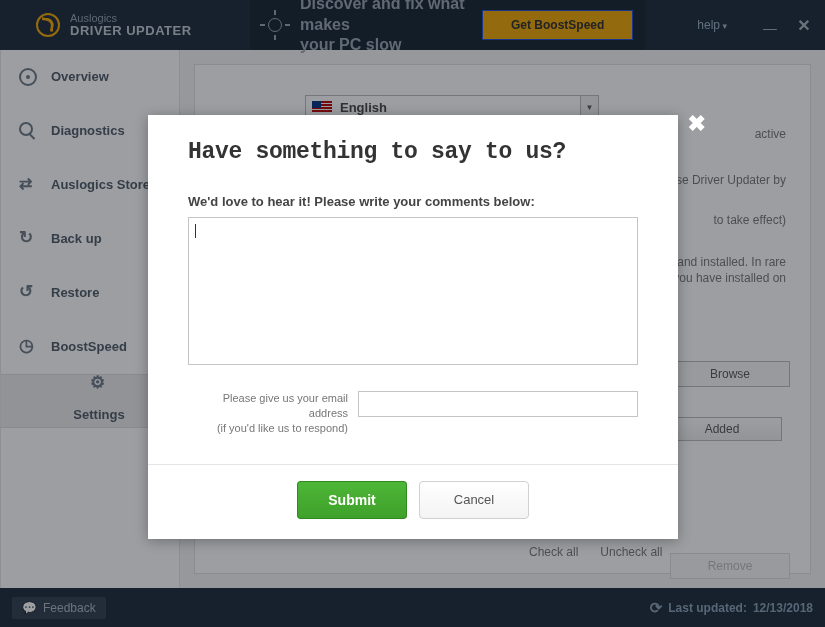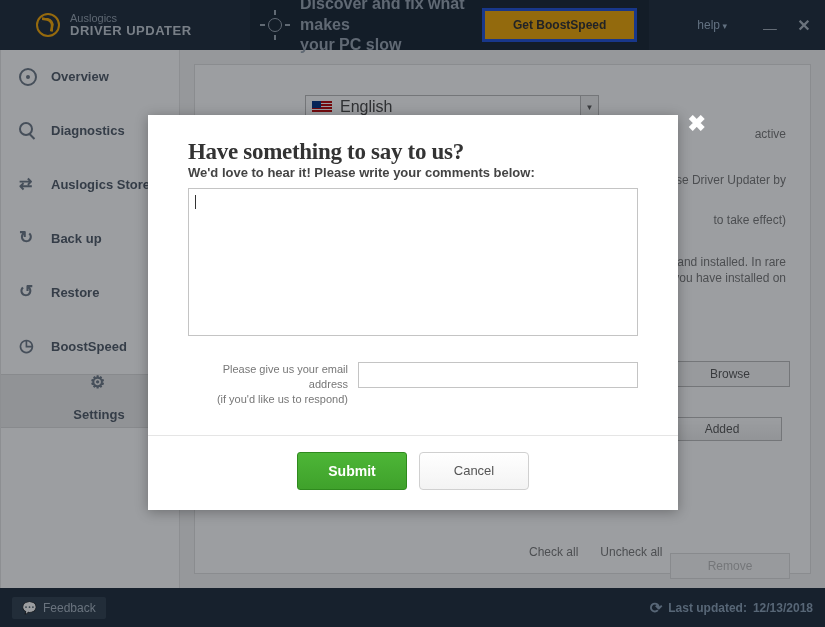--- a/index.html
+++ b/index.html
@@ -64,21 +64,21 @@
   position: absolute; top: 6px; left: 6px;
 }
 .promo-icon .ray { position: absolute; background: #9aa6b2; }
 .promo-text { font-size: 16px; color: #98a4b1; line-height: 1.3; font-weight: bold; width: 170px; }
 .boost-btn {
   background: #f0a500;
   color: #2b2b2b;
   font-size: 12px;
   font-weight: bold;
   padding: 7px 28px;
-  border: 3px solid #1d4ed8;
+  border: 1px solid #1d4ed8;
   cursor: pointer;
 }
 .spacer { flex: 1; }
 .help-link { font-size: 12px; color: #9cb1c7; margin-right: 30px; cursor: pointer; text-align: right; }
 .help-link::after { content: ' ▾'; font-size: 9px; }
 .win-btn { width: 26px; text-align: center; color: #aab4bf; font-size: 16px; cursor: pointer; margin-right: 8px; font-weight: bold; }
 .body-area { display: flex; height: 538px; background: #f4f4f4; }
 .sidebar {
   width: 180px;
   background: #fff;
@@ -180,21 +180,21 @@
 .dlg-close {
   position: absolute;
   top: -4px;
   right: -28px;
   color: #fff;
   font-size: 22px;
   cursor: pointer;
   font-weight: bold;
 }
 .dlg-body { padding: 24px 40px 28px; }
-.dlg-title { font-size: 23px; font-weight: bold; color: #333; margin-bottom: 0; font-family: Liberation Serif, serif; letter-spacing: -0.3px; }
+.dlg-title { font-size: 23px; font-weight: bold; color: #333; margin-bottom: 29px; font-family: Liberation Mono, monospace; letter-spacing: -0.3px; }
 .dlg-sub { font-size: 13px; color: #444; font-weight: bold; margin-bottom: 8px; }
 .dlg-textarea {
   width: 100%;
   height: 148px;
   border: 1px solid #c4c4c4;
   resize: none;
   padding: 6px;
   font-family: Arial;
   font-size: 13px;
   outline: none;
@@ -296,21 +296,21 @@
         <span class="nav-icon gear"></span>
         <span>Settings</span>
       </div>
   </div>
   <div class="content">
     <div class="content-box">
       <div class="section-label">General</div>
       <div style="flex:1">
         <div class="lang-select">
           <span class="flag"></span>
-          <span style="font-size:16px;color:#444;font-weight:normal">English</span>
+          <span style="font-size:13px;color:#444;font-weight:bold">English</span>
           <span class="lang-drop">▼</span>
         </div>
       </div>
       <span class="desc-text" style="right:24px;top:62px">active</span>
       <span class="desc-text" style="right:24px;top:108px">close Driver Updater by</span>
       <span class="desc-text" style="right:24px;top:148px">to take effect)</span>
       <span class="desc-text" style="right:24px;top:190px">ded and installed. In rare</span>
       <span class="desc-text" style="right:24px;top:206px">what you have installed on</span>
       <button class="browse-btn">Browse</button>
       <div class="added-head">Added</div>

